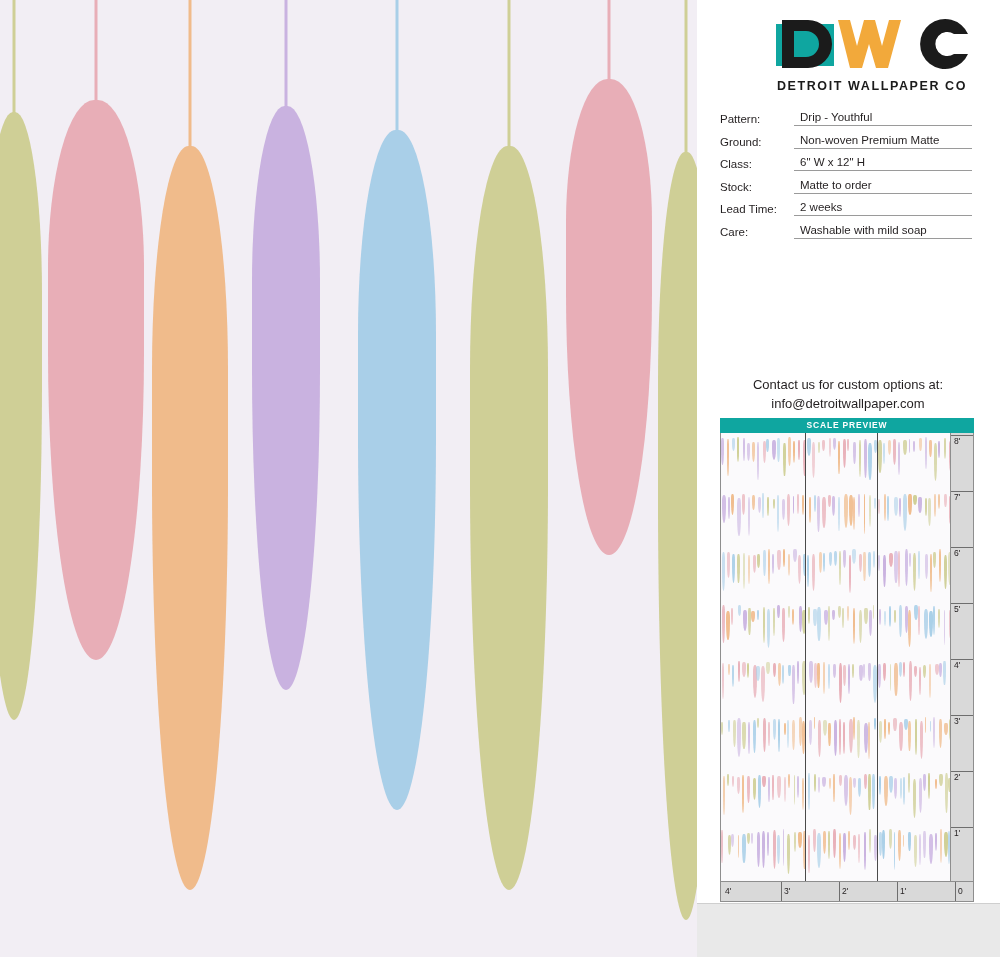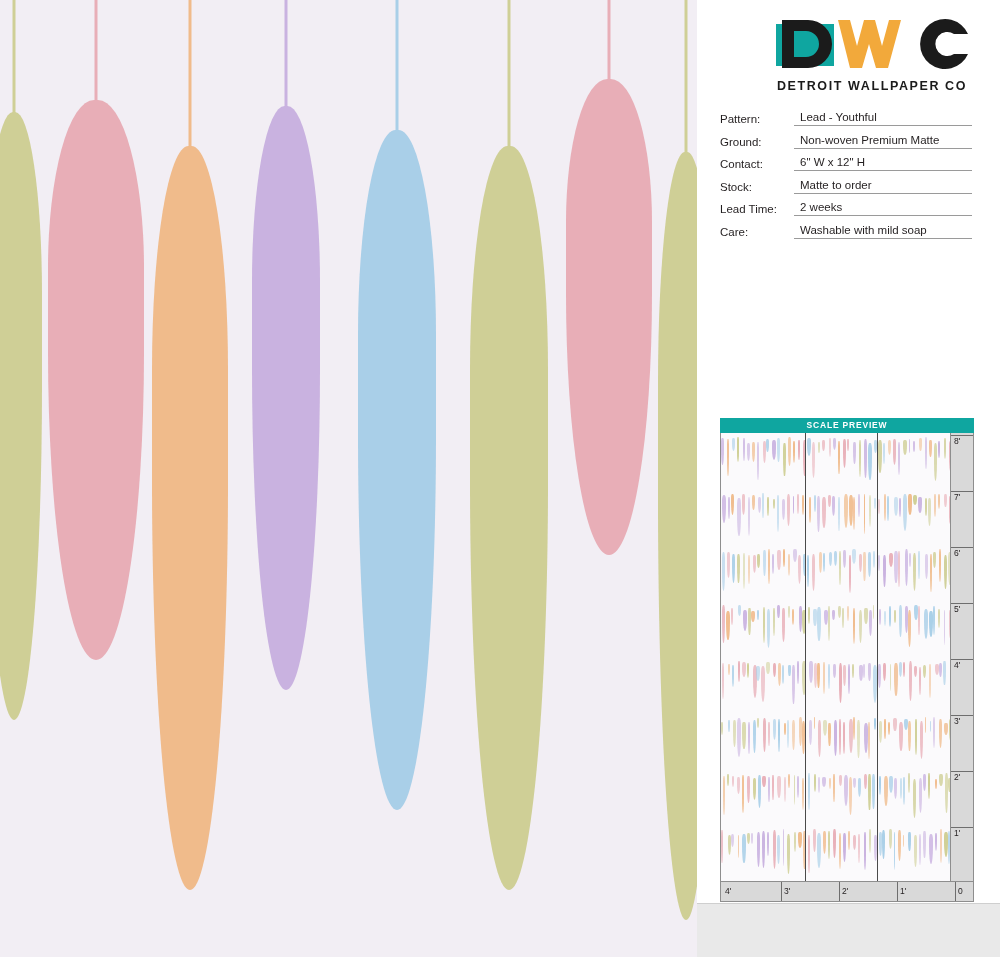--- a/index.html
+++ b/index.html
@@ -293,45 +293,49 @@
             </g>
           </g>
         </svg>
       </div>
       <div class="logo-sub">DETROIT WALLPAPER CO</div>
     </div>
 
     <div class="specs" id="specs">
         <div class="spec-row">
           <div class="spec-label">Pattern:</div>
-          <div class="spec-value">Lead - Youthful</div>
+          <div class="spec-value">Drip - Youthful</div>
         </div>
         <div class="spec-row">
           <div class="spec-label">Ground:</div>
           <div class="spec-value">Non-woven Premium Matte</div>
         </div>
         <div class="spec-row">
-          <div class="spec-label">Contact:</div>
+          <div class="spec-label">Class:</div>
           <div class="spec-value">6" W x 12" H</div>
         </div>
         <div class="spec-row">
           <div class="spec-label">Stock:</div>
           <div class="spec-value">Matte to order</div>
         </div>
         <div class="spec-row">
           <div class="spec-label">Lead Time:</div>
           <div class="spec-value">2 weeks</div>
         </div>
         <div class="spec-row">
           <div class="spec-label">Care:</div>
           <div class="spec-value">Washable with mild soap</div>
         </div>
       </div>
 
 
+    <div class="contact">
+      <div>Contact us for custom options at:</div>
+      <div>info@detroitwallpaper.com</div>
+    </div>
 
     <div class="preview">
       <div class="preview-header">SCALE PREVIEW</div>
       <div class="preview-body">
         <div class="wall" id="wall">
             <div class="mini-drip" style="width: 2.777px; height: 26.8237px; left: 0.254045px; top: 5.46386px; background: rgb(201, 178, 224); opacity: 0.78;"></div>
             <div class="mini-drip" style="width: 1.78854px; height: 36.3661px; left: 6.3402px; top: 6.46494px; background: rgb(240, 187, 139); opacity: 0.9;"></div>
             <div class="mini-drip" style="width: 3.17786px; height: 12.2975px; left: 11.1838px; top: 5.41047px; background: rgb(169, 207, 232); opacity: 0.62;"></div>
             <div class="mini-drip" style="width: 2.94496px; height: 24.6177px; left: 15.5181px; top: 4.30044px; background: rgb(207, 207, 150); opacity: 0.99;"></div>
             <div class="mini-drip" style="width: 1.88984px; height: 23.3268px; left: 22.2765px; top: 5.13485px; background: rgb(201, 178, 224); opacity: 0.8;"></div>

